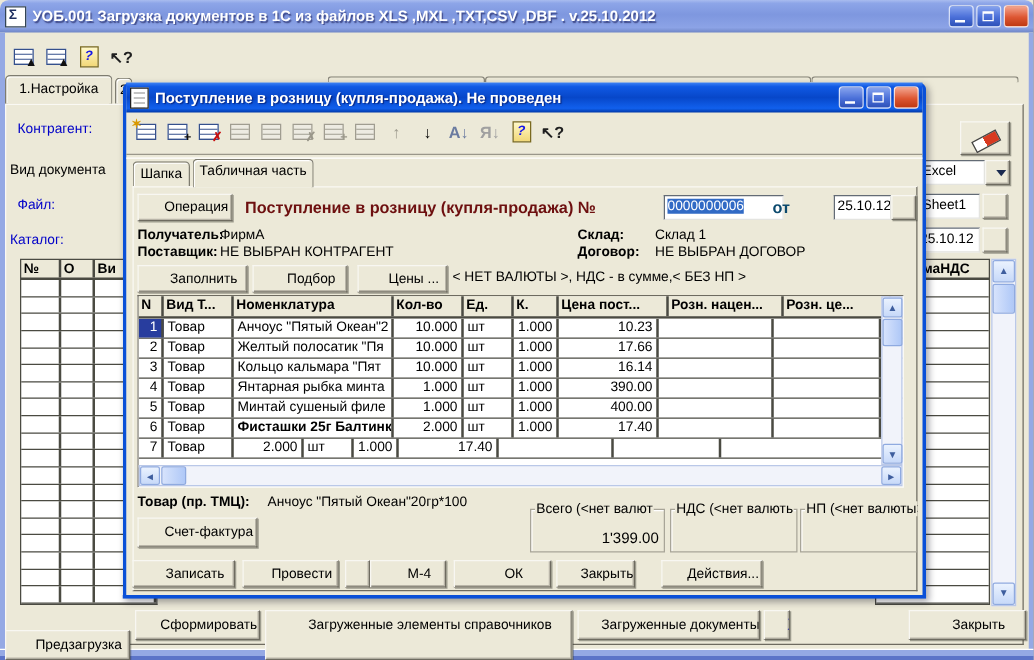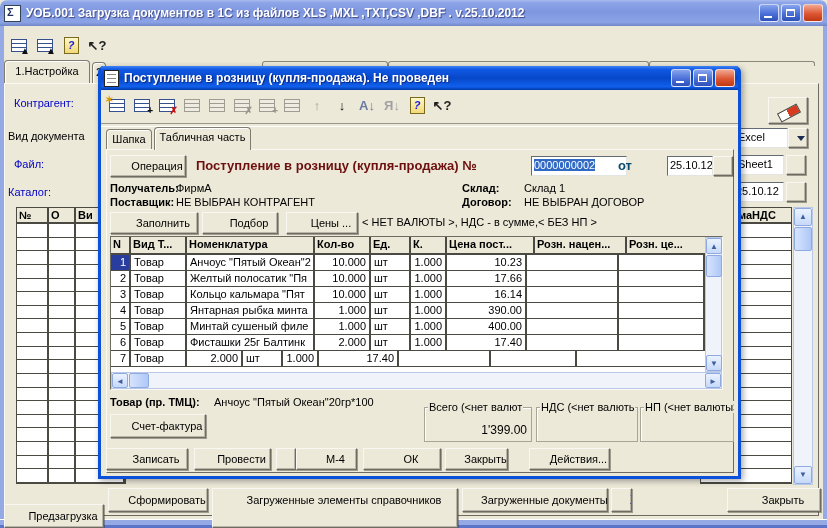--- a/index.html
+++ b/index.html
@@ -403,21 +403,21 @@
         <span>Шапка</span>
       </div>
       <div class="abs tab" style="left:53px;top:37px;width:97px;height:23px;padding-top:3px;z-index:3;">
         <span>Табличная часть</span>
       </div>
       <div class="abs panel3d" style="left:5px;top:59px;width:628px;height:324px;"></div>
 
       <div class="abs btn" style="left:9px;top:65px;width:76px;height:22px;">Операция</div>
       <div class="abs bold" style="left:95px;top:68px;font-size:13px;color:#6D0F0F;">Поступление в розницу (купля-продажа) №</div>
       <div class="abs field" style="left:430px;top:66px;width:96px;height:20px;">
-        <span class="seltx">0000000002</span>
+        <span class="seltx">0000000006</span>
       </div>
       <div class="abs bold" style="left:517px;top:68px;font-size:13px;color:#0c4a6e;">от</div>
       <div class="abs field" style="left:566px;top:66px;width:46px;height:20px;">
         <span>25.10.12</span>
       </div>
       <div class="abs btn cal-ic" style="left:612px;top:66px;width:18px;height:20px;line-height:14px;"></div>
 
       <div class="abs bold" style="left:9px;top:92px;">Получатель:</div>
       <div class="abs" style="left:75px;top:92px;">ФирмА</div>
       <div class="abs bold" style="left:361px;top:92px;">Склад:</div>
@@ -498,21 +498,21 @@
               <span style="width: 56px; border-right: 2px solid rgb(74, 74, 66); box-sizing: border-box; padding: 0px 3px; white-space: nowrap; overflow: hidden; line-height: 14px; text-align: right;">1.000</span>
               <span style="width: 40px; border-right: 2px solid rgb(74, 74, 66); box-sizing: border-box; padding: 0px 3px; white-space: nowrap; overflow: hidden; line-height: 14px; text-align: left;">шт</span>
               <span style="width: 36px; border-right: 2px solid rgb(74, 74, 66); box-sizing: border-box; padding: 0px 3px; white-space: nowrap; overflow: hidden; line-height: 14px; text-align: right;">1.000</span>
               <span style="width: 80px; border-right: 2px solid rgb(74, 74, 66); box-sizing: border-box; padding: 0px 3px; white-space: nowrap; overflow: hidden; line-height: 14px; text-align: right;">400.00</span>
               <span style="width: 92px; border-right: 2px solid rgb(74, 74, 66); box-sizing: border-box; padding: 0px 3px; white-space: nowrap; overflow: hidden; line-height: 14px; text-align: left;"></span>
               <span style="width: 86px; border-right: 2px solid rgb(74, 74, 66); box-sizing: border-box; padding: 0px 3px; white-space: nowrap; overflow: hidden; line-height: 14px; text-align: left;"></span>
             </div>
             <div style="display: flex; height: 16px; border-bottom: 1px solid rgb(74, 74, 66); box-sizing: border-box;">
               <span style="width: 20px; border-right: 2px solid rgb(74, 74, 66); box-sizing: border-box; padding: 0px 3px; white-space: nowrap; overflow: hidden; line-height: 14px; text-align: right;">6</span>
               <span style="width: 56px; border-right: 2px solid rgb(74, 74, 66); box-sizing: border-box; padding: 0px 3px; white-space: nowrap; overflow: hidden; line-height: 14px; text-align: left;">Товар</span>
-              <span style="width: 128px; border-right: 2px solid rgb(74, 74, 66); box-sizing: border-box; padding: 0px 3px; white-space: nowrap; overflow: hidden; line-height: 14px; text-align: left;">Фисташки 25г Балтинк</span>
+              <span style="width: 128px; border-right: 2px solid rgb(74, 74, 66); box-sizing: border-box; padding: 0px 3px; white-space: nowrap; overflow: hidden; line-height: 14px; text-align: left; font-weight: bold;">Фисташки 25г Балтинк</span>
               <span style="width: 56px; border-right: 2px solid rgb(74, 74, 66); box-sizing: border-box; padding: 0px 3px; white-space: nowrap; overflow: hidden; line-height: 14px; text-align: right;">2.000</span>
               <span style="width: 40px; border-right: 2px solid rgb(74, 74, 66); box-sizing: border-box; padding: 0px 3px; white-space: nowrap; overflow: hidden; line-height: 14px; text-align: left;">шт</span>
               <span style="width: 36px; border-right: 2px solid rgb(74, 74, 66); box-sizing: border-box; padding: 0px 3px; white-space: nowrap; overflow: hidden; line-height: 14px; text-align: right;">1.000</span>
               <span style="width: 80px; border-right: 2px solid rgb(74, 74, 66); box-sizing: border-box; padding: 0px 3px; white-space: nowrap; overflow: hidden; line-height: 14px; text-align: right;">17.40</span>
               <span style="width: 92px; border-right: 2px solid rgb(74, 74, 66); box-sizing: border-box; padding: 0px 3px; white-space: nowrap; overflow: hidden; line-height: 14px; text-align: left;"></span>
               <span style="width: 86px; border-right: 2px solid rgb(74, 74, 66); box-sizing: border-box; padding: 0px 3px; white-space: nowrap; overflow: hidden; line-height: 14px; text-align: left;"></span>
             </div>
             <div style="display: flex; height: 16px; border-bottom: 1px solid rgb(74, 74, 66); box-sizing: border-box;">
               <span style="width: 20px; border-right: 2px solid rgb(74, 74, 66); box-sizing: border-box; padding: 0px 3px; white-space: nowrap; overflow: hidden; line-height: 14px; text-align: right;">7</span>
               <span style="width: 56px; border-right: 2px solid rgb(74, 74, 66); box-sizing: border-box; padding: 0px 3px; white-space: nowrap; overflow: hidden; line-height: 14px; text-align: left;">Товар</span>

